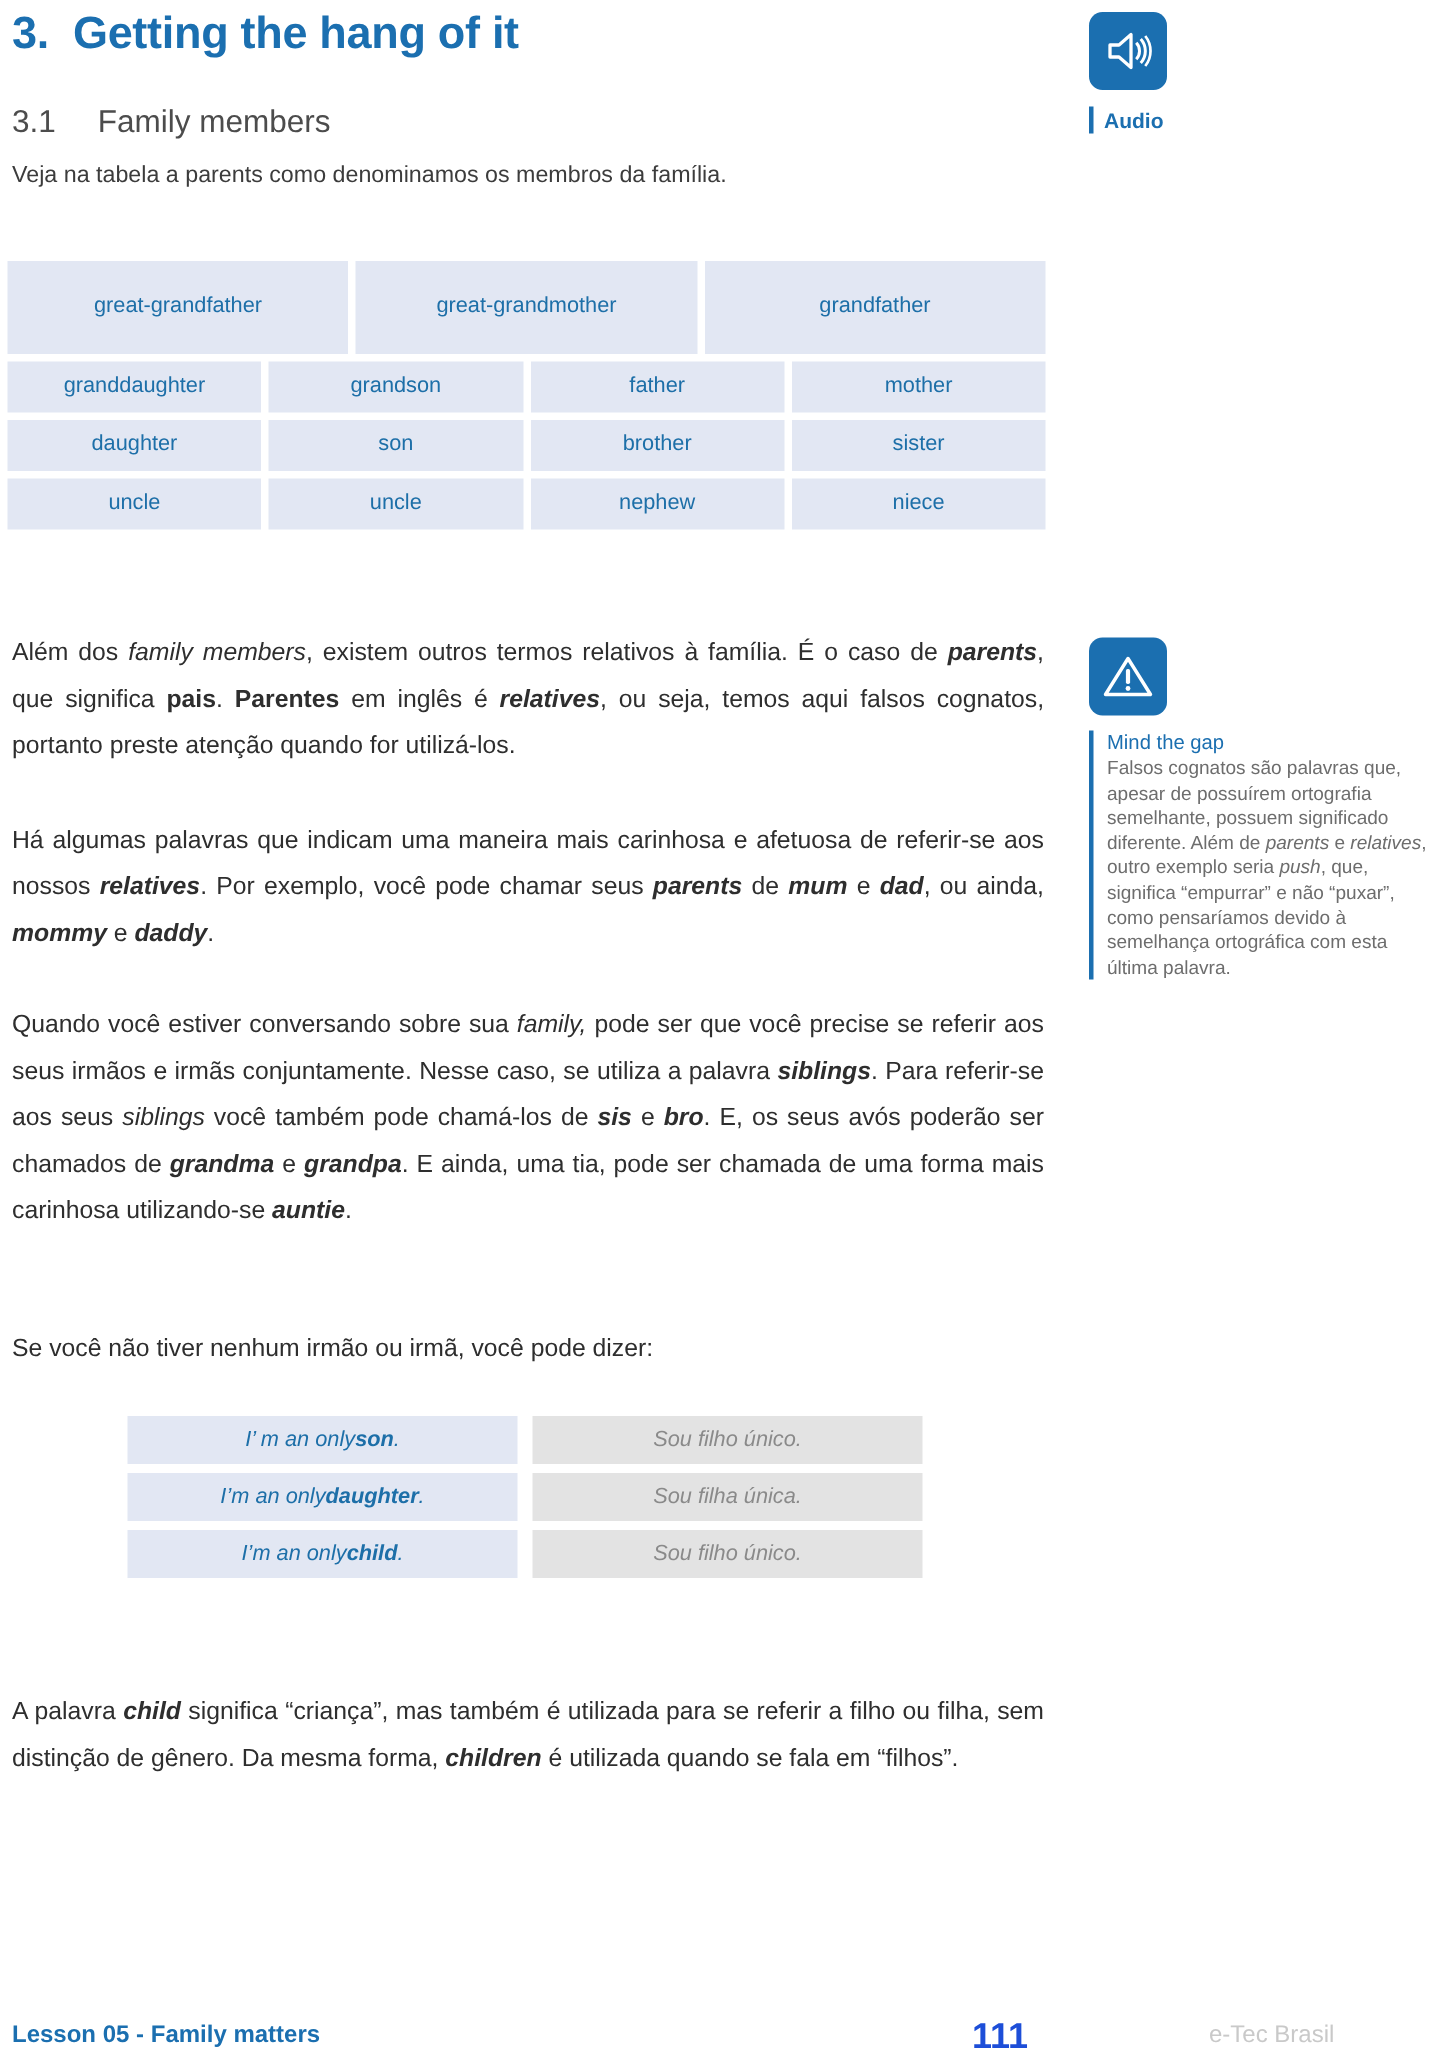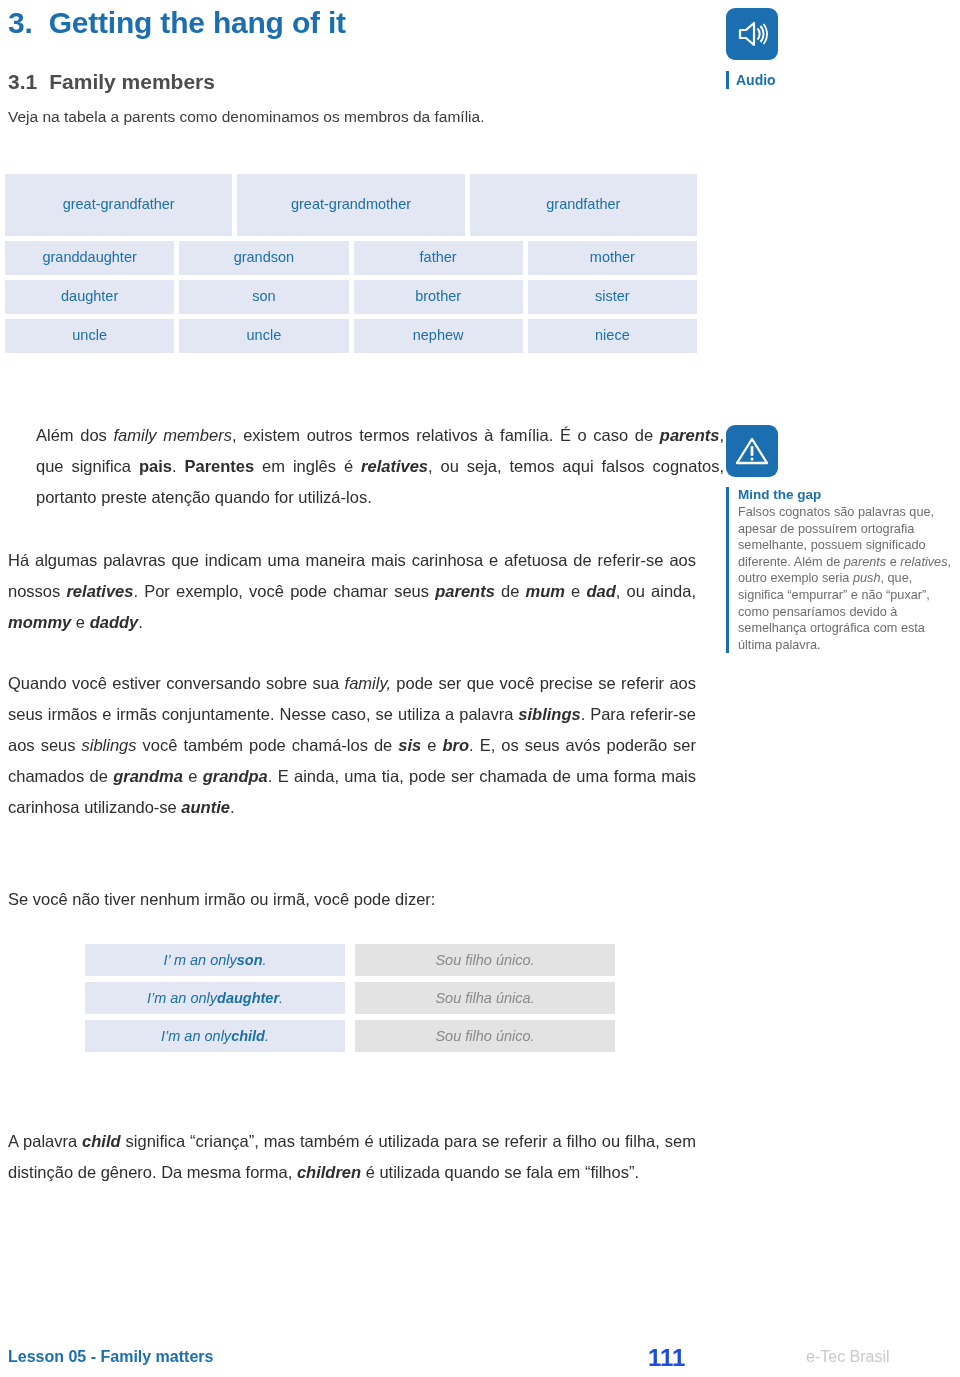--- a/index.html
+++ b/index.html
@@ -16,22 +16,22 @@
 
   
   .h-main {
     position:absolute; left:8px; top:6px;
     font-size:30px; font-weight:bold; color:#1b6fb0;
     letter-spacing:-0.2px;
     display:flex; gap:16px; align-items:baseline;
   }
   .h-sub {
     position:absolute; left:8px; top:70px;
-    font-size:21px; font-weight:bold; color:#4c4c4c;
-    display:flex; gap:12px; align-items:flex-start;
+    font-size:21px; font-weight:normal; color:#4c4c4c;
+    display:flex; gap:28px; align-items:flex-start;
   }
   .h-lead {
     position:absolute; left:8px; top:108px;
     font-size:15.5px; color:#3c3c3c; font-weight:normal;
   }
 
   
   .audio-wrap { position:absolute; left:726px; top:8px; width:120px; }
   .audio-icon {
     width:52px; height:52px; border-radius:9px; background:#1b6fb0;
@@ -62,36 +62,36 @@
   
   .body-col { position:absolute; left:8px; width:688px; }
   .p {
     font-size:16.5px; line-height:31px; color:#2e2e2e;
     text-align:justify; margin:0;
   }
   .p b { font-weight:bold; }
   .p i { font-style:italic; }
   .p .bi { font-weight:bold; font-style:italic; }
 
-  #para1 { top:420px;margin-left:28px; }
+  #para1 { top:420px; }
   #para2 { top:545px; }
   #para3 { top:668px; }
   #para4 { top:884px; }
   #para5 { top:1126px; }
 
   
   .gap-wrap { position:absolute; left:726px; top:425px; width:230px; }
   .gap-icon {
     width:52px; height:52px; border-radius:9px; background:#1b6fb0;
     display:flex; align-items:center; justify-content:center;
   }
   .gap-body { margin-top:10px; display:flex; gap:9px; }
   .gap-text { flex:1; }
   .gap-title {
-    font-size:13.5px; font-weight:bold; color:#1b6fb0;
+    font-size:13.5px; font-weight:normal; color:#1b6fb0;
     margin-bottom:2px;
   }
   .gap-para {
     font-size:12.7px; line-height:16.6px; color:#6d6d6d;
   }
   .gap-para i { font-style:italic; }
 
   
   .sent-table {
     position:absolute; left:85px; top:944px; width:530px;

